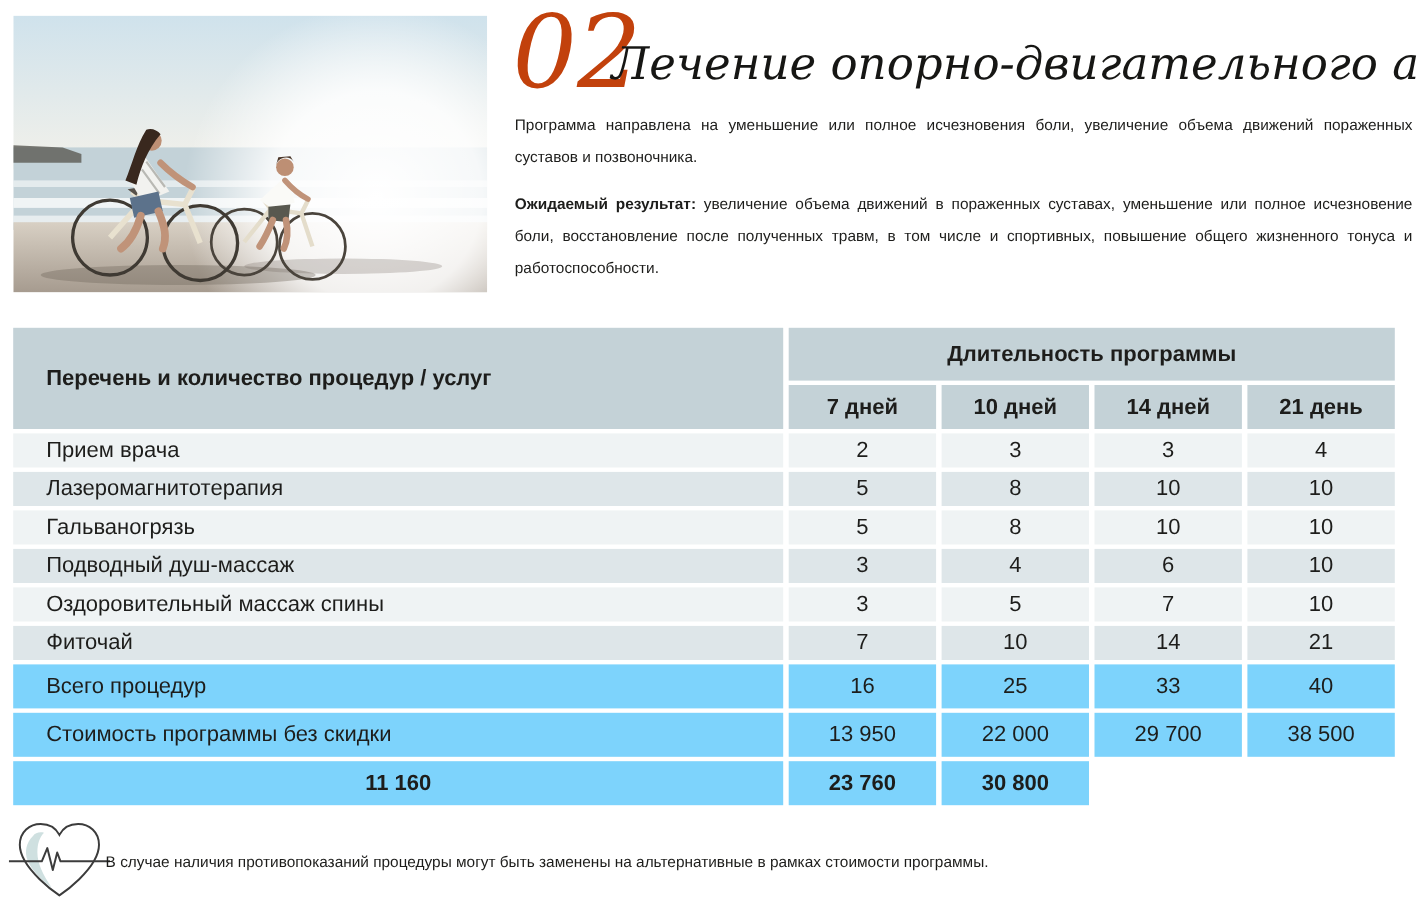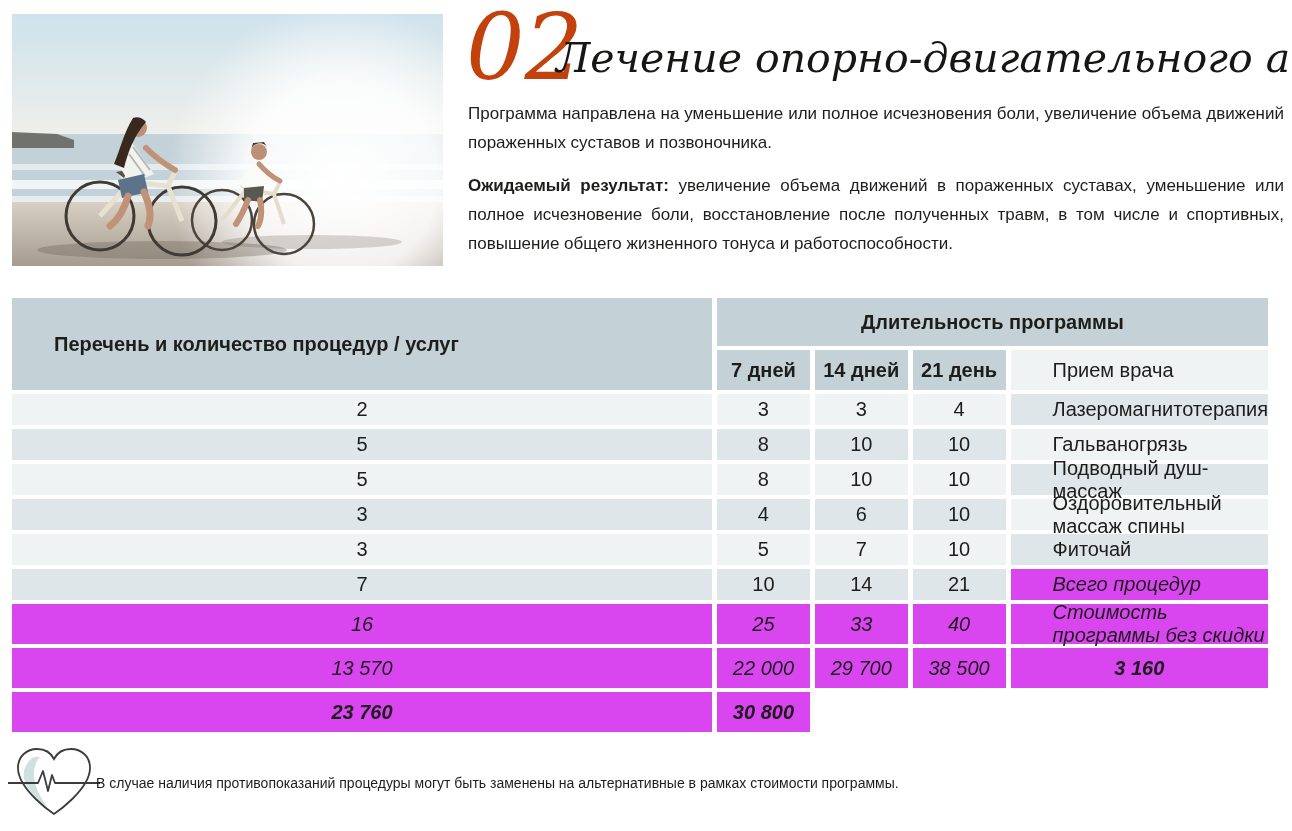--- a/index.html
+++ b/index.html
@@ -16,41 +16,41 @@
     font-family:"DejaVu Serif", serif;font-style:italic;
     font-size:92px;line-height:1;color:#c2410c;
   }
   .page-title{
     position:absolute;left:556px;top:36px;width:736px;
     font-family:"DejaVu Serif", serif;font-style:italic;
     font-size:41px;line-height:1.1;color:#161614;white-space:nowrap;
   }
   .para{
     position:absolute;left:468px;width:816px;
-    font-size:17px;line-height:29px;text-align:justify;color:#1d1d1b;
+    font-size:14px;line-height:29px;text-align:justify;color:#1d1d1b;
   }
   .para-intro{top:99px;}
   .para-expected{top:171px;}
   .para-expected b{font-weight:bold;}
   
   .price-table{
     position:absolute;left:12px;top:298px;width:1256px;
     display:grid;
     grid-template-columns:700px 1fr 1fr 1fr 1fr;
     grid-template-rows:48px 40px 31px 31px 31px 31px 31px 31px 40px 40px 40px;
     gap:4px 5px;
     font-size:20px;
   }
   .cell{display:flex;align-items:center;}
-  .cell.name{padding-left:42px;}
+  .cell.name{padding-left:30px;}
   .cell.val{justify-content:center;}
   .bg-head{background:#c4d2d7;}
   .bg-light{background:#eff3f4;}
   .bg-mid{background:#dee6e9;}
-  .bg-hl{background:#d946ef;font-style:italic;}
+  .bg-hl{background:#7dd3fc;}
   .bold{font-weight:bold;text-align:center;}
   .left-head{grid-row:1/3;}
   .group-head{grid-column:2/6;justify-content:center;}
   
   .note-icon{position:absolute;left:8px;top:744px;}
   .note-text{
     position:absolute;left:96px;top:769px;width:1160px;
     font-size:14px;line-height:28px;color:#1d1d1b;
   }
 </style>
@@ -122,20 +122,21 @@
 
 <p class="para para-intro" style="margin:0;">Программа направлена на уменьшение или полное исчезновения боли, увеличение объема движений пораженных суставов и позвоночника.</p>
 
 <p class="para para-expected" style="margin:0;"><b>Ожидаемый результат:</b><span> увеличение объема движений в пораженных суставах, уменьшение или полное исчезновение боли, восстановление после полученных травм, в том числе и спортивных, повышение общего жизненного тонуса и работоспособности.</span></p>
 
 <div class="price-table">
 
   <div class="cell name bg-head bold left-head">Перечень и количество процедур / услуг</div>
   <div class="cell bg-head bold group-head">Длительность программы</div>
   <div class="cell val bg-head bold">7 дней</div>
+  <div class="cell val bg-head bold">10 дней</div>
   <div class="cell val bg-head bold">14 дней</div>
   <div class="cell val bg-head bold">21 день</div>
 
   <div class="cell name bg-light">Прием врача</div>
   <div class="cell val bg-light">2</div>
   <div class="cell val bg-light">3</div>
   <div class="cell val bg-light">3</div>
   <div class="cell val bg-light">4</div>
 
   <div class="cell name bg-mid">Лазеромагнитотерапия</div>
@@ -168,26 +169,26 @@
   <div class="cell val bg-mid">14</div>
   <div class="cell val bg-mid">21</div>
 
   <div class="cell name bg-hl">Всего процедур</div>
   <div class="cell val bg-hl">16</div>
   <div class="cell val bg-hl">25</div>
   <div class="cell val bg-hl">33</div>
   <div class="cell val bg-hl">40</div>
 
   <div class="cell name bg-hl">Стоимость программы без скидки</div>
-  <div class="cell val bg-hl">13 570</div>
+  <div class="cell val bg-hl">13 950</div>
   <div class="cell val bg-hl">22 000</div>
   <div class="cell val bg-hl">29 700</div>
   <div class="cell val bg-hl">38 500</div>
 
-  <div class="cell val bg-hl bold">3 160</div>
+  <div class="cell val bg-hl bold">11 160</div>
   <div class="cell val bg-hl bold">23 760</div>
   <div class="cell val bg-hl bold">30 800</div>
 </div>
 
 <div class="note-icon">
   <svg width="92" height="78" viewBox="0 0 92 78">
     <path d="M22 16 C16 22 14 30 17 38 C21 48 31 57 39 63 C31 51 26 41 26 31 C26 23 28 17 32 13 C28 12 24 13 22 16 Z" fill="#cfe0e0"></path>
     <path d="M46 70 C46 70 10 46 10 24 C10 12 19 5 29 5 C37 5 43 9 46 15 C49 9 55 5 63 5 C73 5 82 12 82 24 C82 46 46 70 46 70 Z" fill="none" stroke="#3c3c3c" stroke-width="1.8"></path>
     <polyline points="0,39 30,39 35,27 40,47 44,31 47,39 66,39 92,39" fill="none" stroke="#3c3c3c" stroke-width="1.8" stroke-linejoin="round"></polyline>
   </svg>

